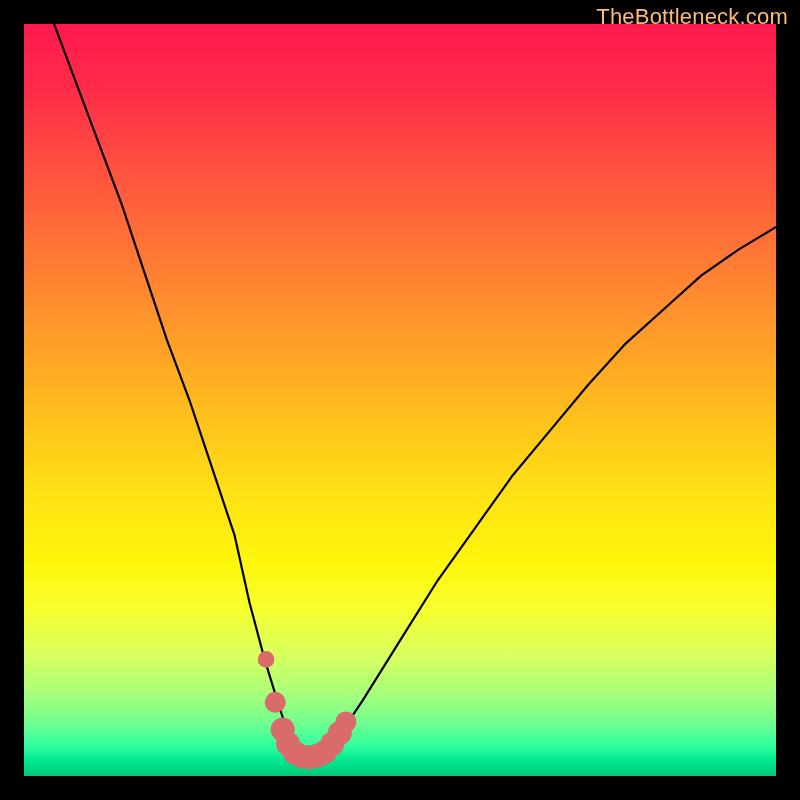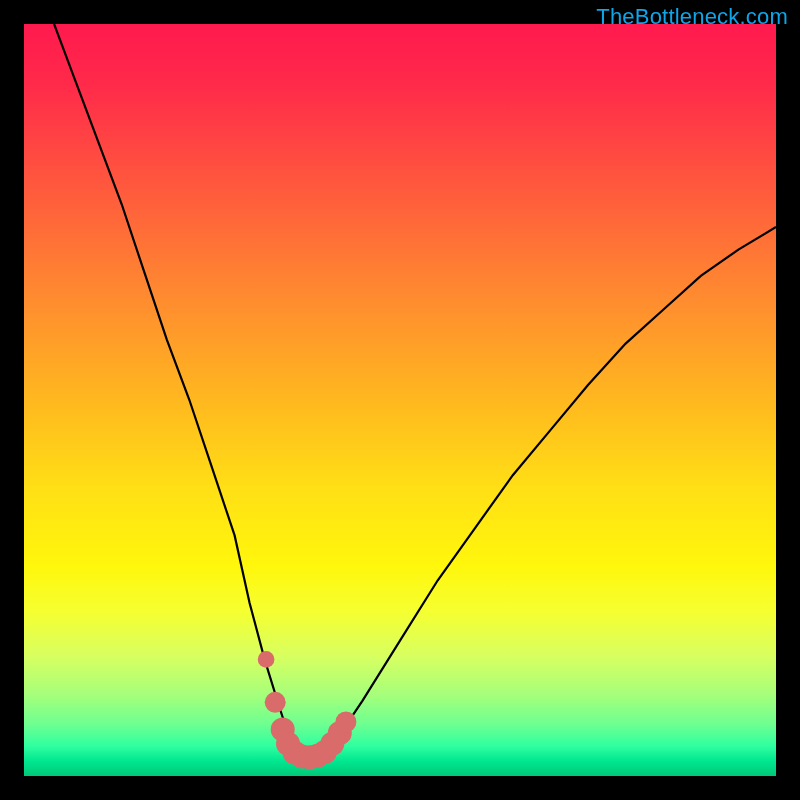--- a/index.html
+++ b/index.html
@@ -55,21 +55,21 @@
     position: absolute;
     left: 0;
     top: 0;
     width: 752px;
     height: 752px;
   }
   .watermark {
     position: absolute;
     top: 4px;
     right: 12px;
-    color: #0ea5e9;
+    color: #fdba74;
     font-size: 22px;
     font-weight: 500;
     letter-spacing: 0.2px;
   }
 </style>
 </head>
 <body>
 
 <div class="frame">
   <div class="plot">

